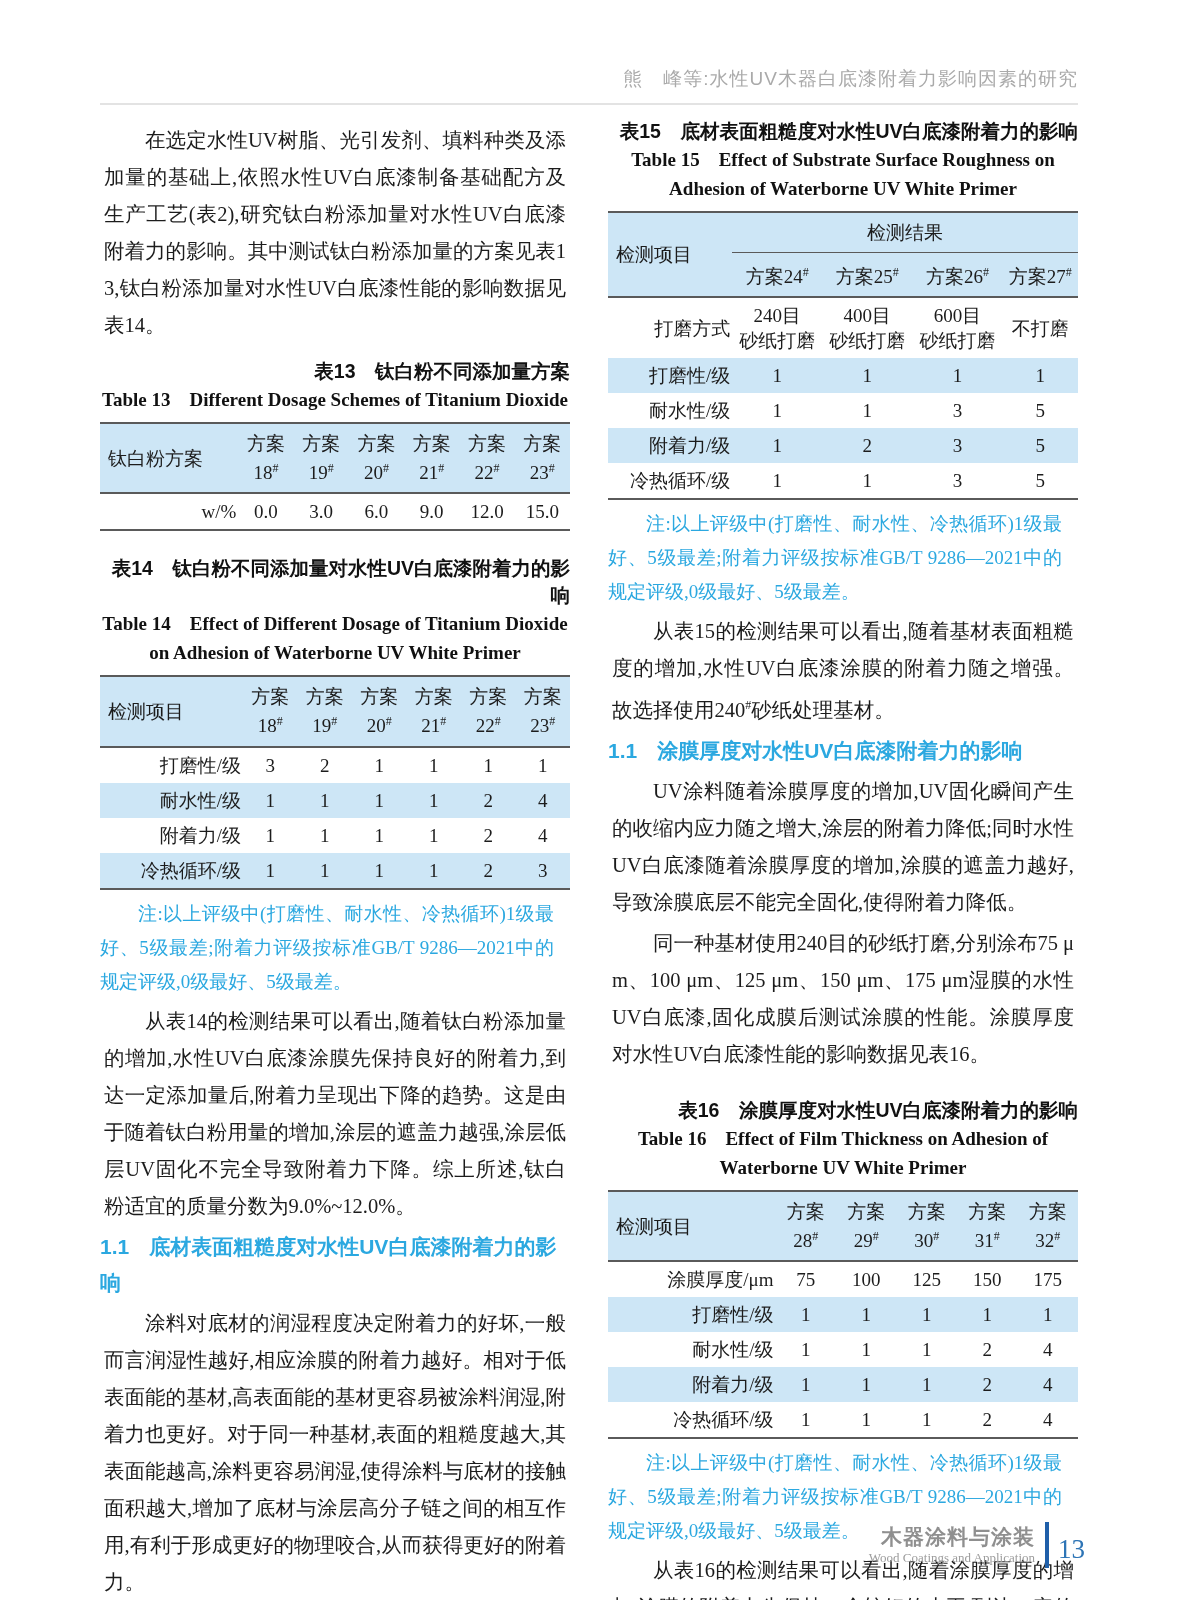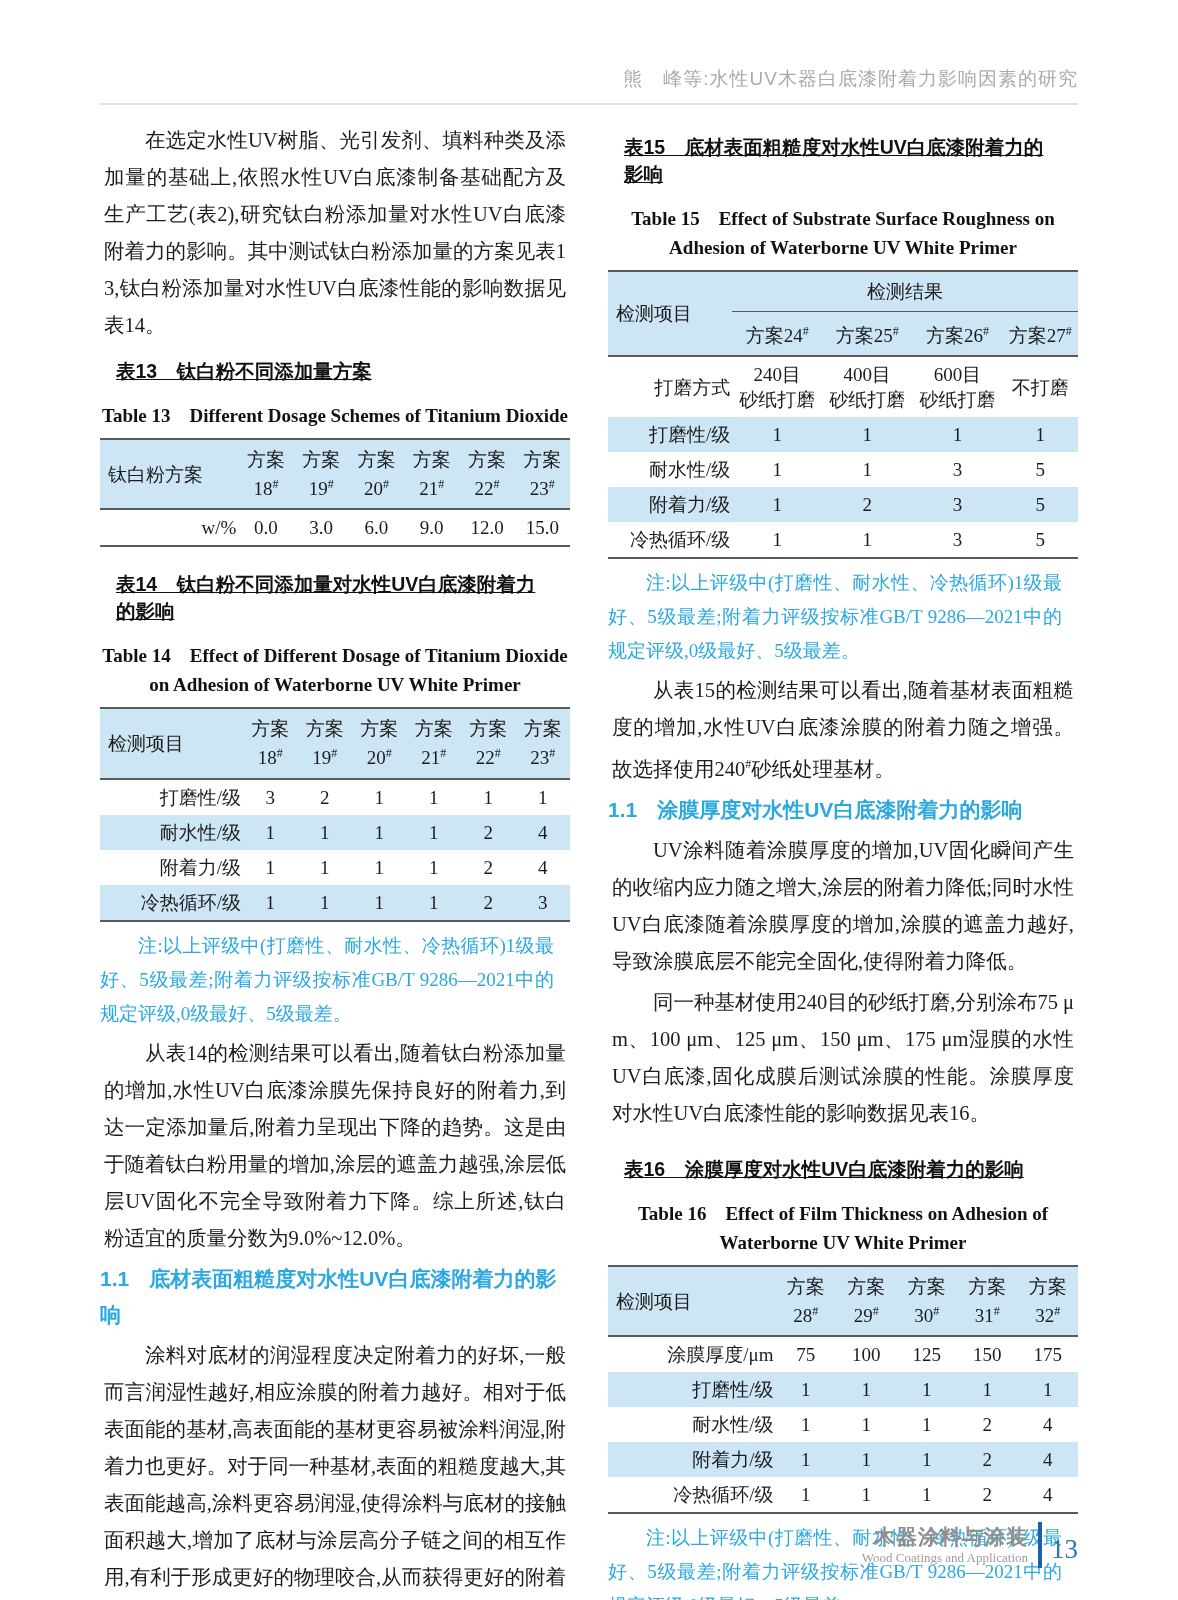--- a/index.html
+++ b/index.html
@@ -27,24 +27,23 @@
   }
   .col { width:470px; }
 
   p.body {
     margin:4px; font-size:20.5px; line-height:37px;
     text-align:justify; text-indent:2em; word-break:break-all;
   }
   p.body sup, .note sup, td sup, th sup { font-size:12px; }
 
   .tcap-zh {
-    margin:16px; text-align:left; font-size:19.5px; font-weight:bold;
+    margin:0; text-align:right; font-size:19.5px; font-weight:bold;
     line-height:27px; font-family:"Liberation Sans","DejaVu Sans",sans-serif;
     color:#111;
-    text-decoration:underline;
   }
   .tcap-en {
     margin:0; text-align:center; font-size:19px; font-weight:bold;
     line-height:29px; font-family:"Liberation Serif","DejaVu Serif",serif;
     color:#111;
   }
 
   table.datatable {
     width:100%; border-collapse:collapse; margin-top:8px;
     font-size:19px; line-height:25px;
@@ -76,21 +75,21 @@
     font-weight:bold; font-family:"Liberation Sans","DejaVu Sans",sans-serif;
   }
   .section-head .sec-num { margin-right:20px; }
 
   
   .mt14 { margin-top:14px; } .mt24 { margin-top:24px; }
   .mt28 { margin-top:28px; } .mt36 { margin-top:36px; } .mt6 { margin-top:6px; }
 
   
   .footer {
-    position:absolute; right:100px; bottom:32px;
+    position:absolute; right:93px; bottom:32px;
     display:flex; align-items:center;
   }
   .footer-text { text-align:right; }
   .footer-zh {
     color:#8f8f8f; font-size:21px; font-weight:bold; letter-spacing:1px;
     font-family:"Liberation Sans","DejaVu Sans",sans-serif; line-height:24px;
   }
   .footer-en {
     color:#9d9d9d; font-size:13px; line-height:17px;
     font-family:"Liberation Serif","DejaVu Serif",serif;

